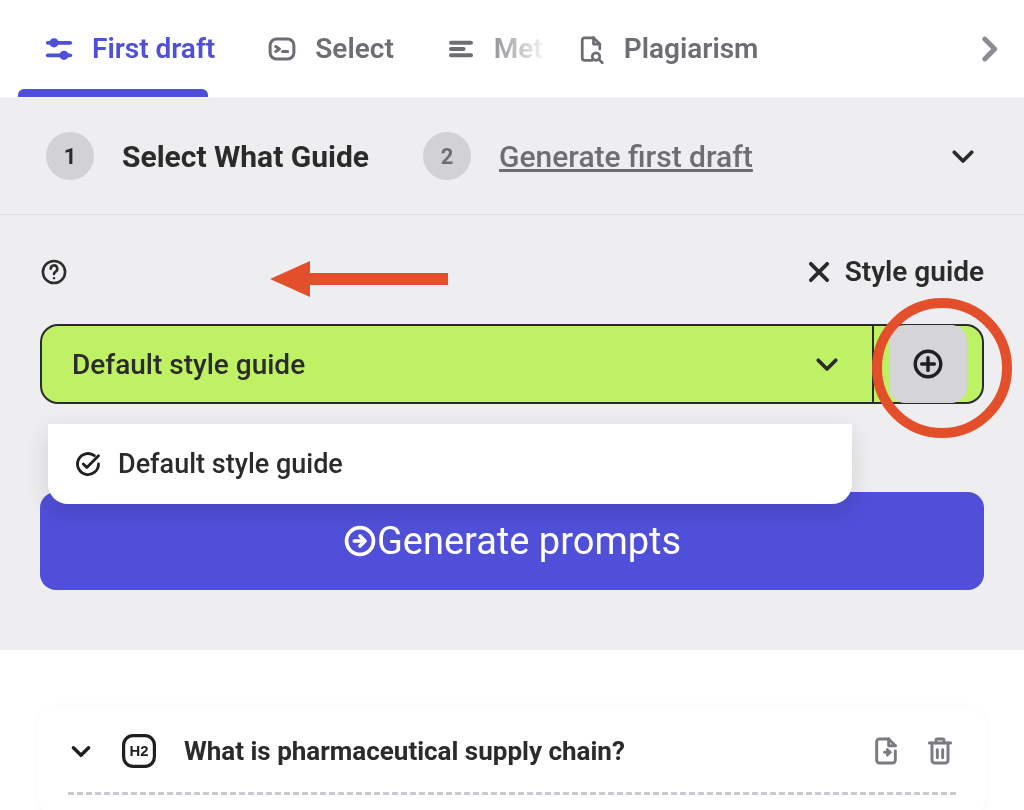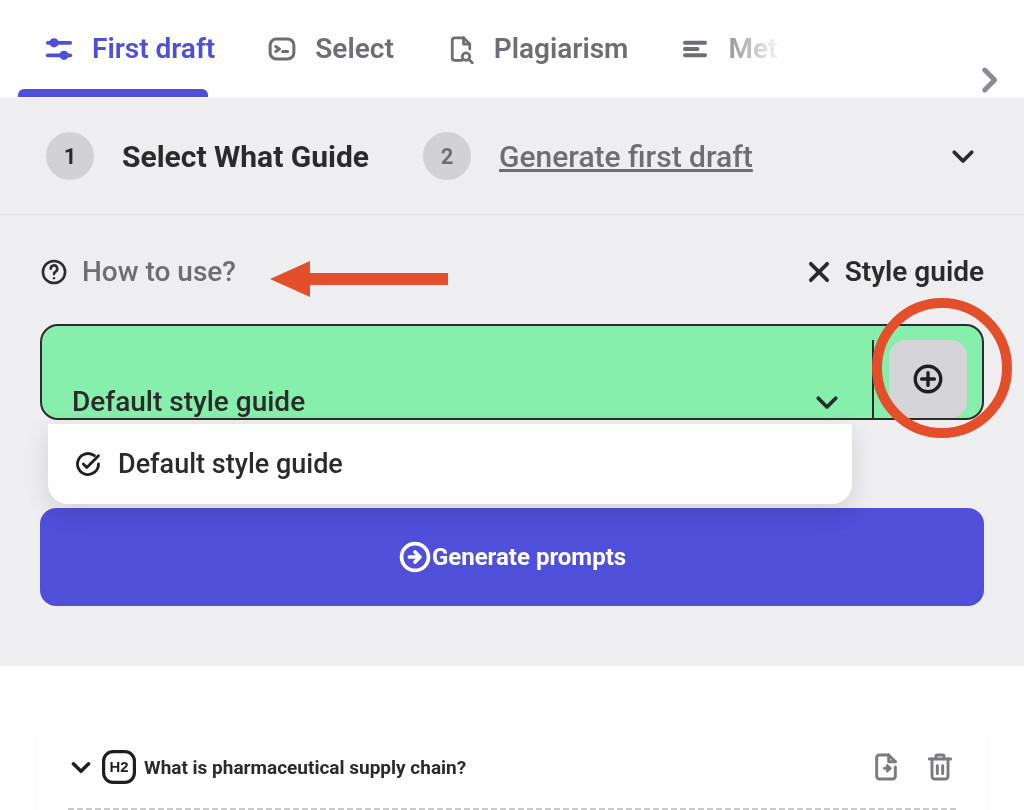--- a/index.html
+++ b/index.html
@@ -20,21 +20,21 @@
     height: 810px;
     font-family: -apple-system, BlinkMacSystemFont, "Segoe UI", Roboto, "Helvetica Neue", Arial, sans-serif;
     background: var(--bg-page);
     color: var(--text-dark);
     overflow: hidden;
   }
 
   
   .tabs {
     display: flex;
-    align-items: flex-end;
+    align-items: center;
     height: 98px;
     padding: 0 18px 0 18px;
     gap: 0;
     border-bottom: 1px solid rgba(0,0,0,0.04);
     position: relative;
   }
   .tab {
     display: flex;
     align-items: center;
     gap: 18px;
@@ -136,25 +136,25 @@
     position: absolute;
     left: 270px;
     top: 42px;
     pointer-events: none;
   }
 
   
   .select-wrap {
     margin-top: 36px;
     display: flex;
-    align-items: flex-end;
+    align-items: center;
     border: 2px solid #2b2b2b;
     border-radius: 18px;
-    background: #86efac;
-    height: 96px;
+    background: #bef264;
+    height: 80px;
     position: relative;
   }
   .select-main {
     flex: 1;
     display: flex;
     align-items: center;
     justify-content: space-between;
     padding: 0 30px;
     font-size: 28px;
     font-weight: 500;
@@ -216,40 +216,40 @@
   .generate-btn {
     margin-top: 88px;
     width: 100%;
     height: 98px;
     background: var(--accent);
     color: #fff;
     border-radius: 16px;
     display: flex;
     align-items: center;
     justify-content: center;
-    font-size: 24px;
-    font-weight: 700;
+    font-size: 38px;
+    font-weight: 400;
     cursor: pointer;
   }
 
   
   .card {
     margin: 56px 38px 0 38px;
     background: #fff;
     border-radius: 18px;
     padding: 28px 30px 20px 30px;
     box-shadow: 0 2px 8px rgba(0,0,0,0.04);
   }
   .card-row {
     display: flex;
     align-items: center;
-    gap: 8px;
+    gap: 28px;
   }
   .card-title {
-    font-size: 19px;
+    font-size: 26px;
     font-weight: 700;
     color: var(--text-dark);
   }
   .card-spacer { flex: 1; }
   .card-actions {
     display: flex;
     gap: 22px;
     color: #7a7a82;
   }
 
@@ -281,46 +281,46 @@
 
   <div class="tab">
     <span class="icon">
       <svg viewBox="0 0 24 24" width="30" height="30" fill="none" stroke="currentColor" stroke-width="2.4" stroke-linecap="round" stroke-linejoin="round">
         <rect x="2.5" y="4" width="19" height="16" rx="5"></rect>
         <polyline points="7 10 10 12 7 14"></polyline>
         <line x1="12.5" y1="14" x2="16.5" y2="14"></line>
       </svg>
     </span>
     <span>Select</span>
+  </div>
+
+  <div class="tab fade-cut">
+    <span class="icon">
+      <svg viewBox="0 0 24 24" width="30" height="30" fill="none" stroke="currentColor" stroke-width="3.2" stroke-linecap="round">
+        <line x1="4" y1="7" x2="20" y2="7"></line>
+        <line x1="4" y1="12" x2="14" y2="12"></line>
+        <line x1="4" y1="17" x2="20" y2="17"></line>
+      </svg>
+    </span>
+    <span>Met</span>
   </div>
 
   <div class="tab">
     <span class="icon">
       <svg viewBox="0 0 24 24" width="30" height="30" fill="none" stroke="currentColor" stroke-width="2.2" stroke-linecap="round" stroke-linejoin="round">
         <path d="M14 3H7a2 2 0 0 0-2 2v14a2 2 0 0 0 2 2h6"></path>
         <path d="M14 3l5 5v4"></path>
         <path d="M14 3v5h5"></path>
         <circle cx="16" cy="18" r="3"></circle>
         <line x1="18.3" y1="20.3" x2="21" y2="23"></line>
       </svg>
     </span>
     <span>Plagiarism</span>
   </div>
 
-  <div class="tab fade-cut">
-    <span class="icon">
-      <svg viewBox="0 0 24 24" width="30" height="30" fill="none" stroke="currentColor" stroke-width="3.2" stroke-linecap="round">
-        <line x1="4" y1="7" x2="20" y2="7"></line>
-        <line x1="4" y1="12" x2="14" y2="12"></line>
-        <line x1="4" y1="17" x2="20" y2="17"></line>
-      </svg>
-    </span>
-    <span>Met</span>
-  </div>
-
   <div class="tab-scroll-right">
     <svg viewBox="0 0 24 24" width="34" height="34" fill="none" stroke="currentColor" stroke-width="3.5" stroke-linecap="round" stroke-linejoin="round">
       <polyline points="9 5 16 12 9 19"></polyline>
     </svg>
   </div>
 
   <div class="tab-indicator"></div>
 </div>
 
 <div class="stepper">
@@ -345,21 +345,20 @@
 <div class="panel">
 
   <div class="how-row">
     <span>
       <svg viewBox="0 0 24 24" width="28" height="28" fill="none" stroke="#2b2b2b" stroke-width="2.2" stroke-linecap="round" stroke-linejoin="round">
         <circle cx="12" cy="12" r="9.5"></circle>
         <path d="M9.2 9.2a2.8 2.8 0 1 1 4.2 2.4c-1 .6-1.4 1.2-1.4 2.2"></path>
         <circle cx="12" cy="17.3" r="1" fill="#2b2b2b" stroke="none"></circle>
       </svg>
     </span>
-    <span>How to use?</span>
 
     <div class="right">
       <span>
         <svg viewBox="0 0 24 24" width="28" height="28" fill="none" stroke="#2b2b2b" stroke-width="3.2" stroke-linecap="round">
           <line x1="5" y1="5" x2="19" y2="19"></line>
             <line x1="19" y1="5" x2="5" y2="19"></line>
         </svg>
       </span>
       <span>Style guide</span>
     </div>

